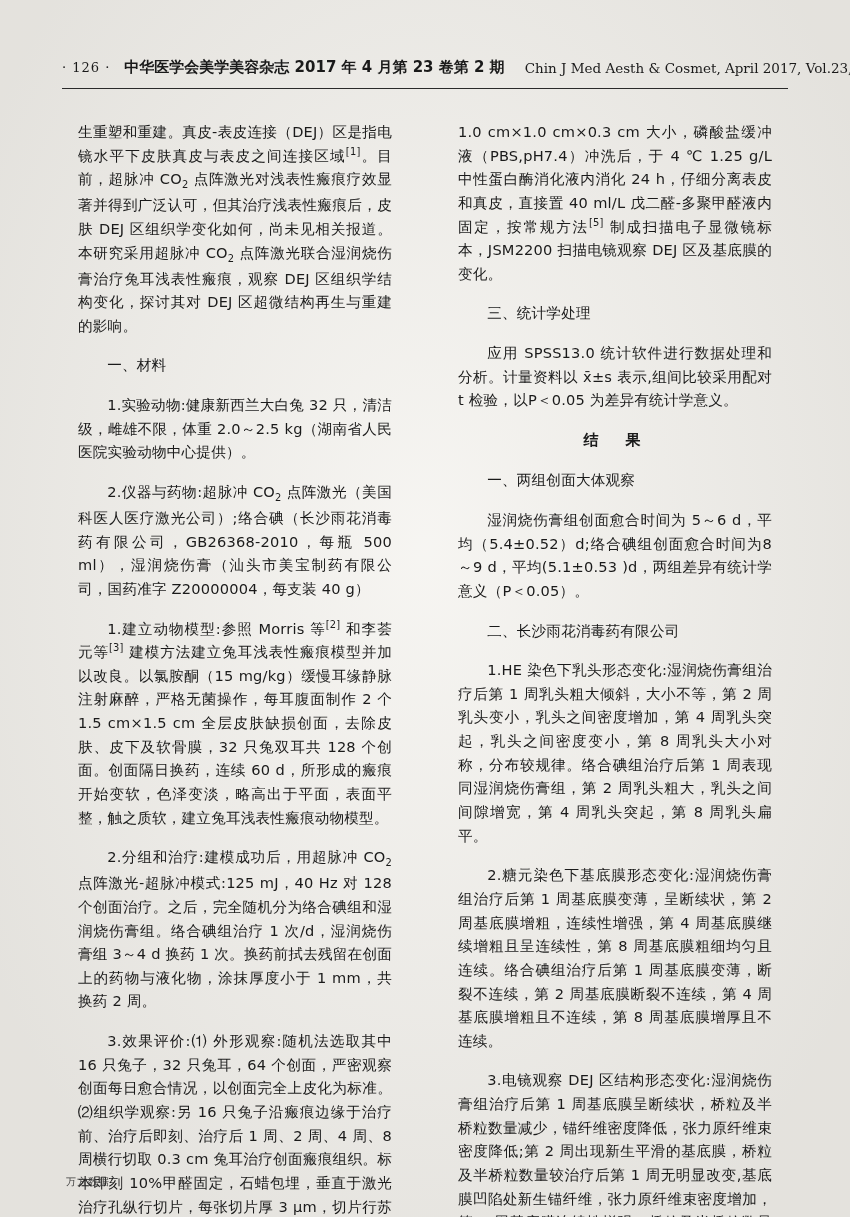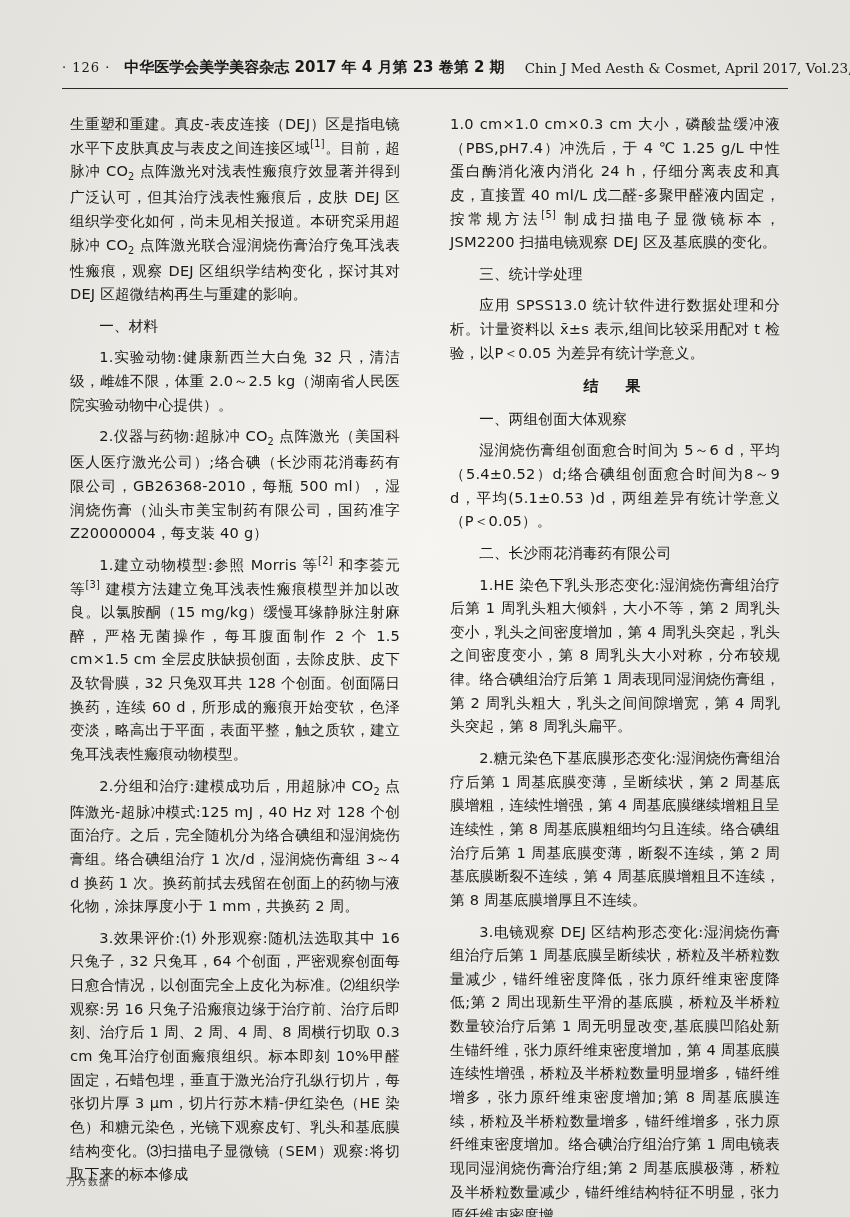--- a/index.html
+++ b/index.html
@@ -75,21 +75,21 @@
   }
   .col {
     width: 50%;
     font-size: 14.6px;
     line-height: 1.62;
     text-align: justify;
     font-family: "DejaVu Sans", sans-serif;
     letter-spacing: 0.2px;
   }
   .col p {
-    margin: 8px;
+    margin: 16px;
     text-indent: 2em;
   }
   .col p.noindent {
     text-indent: 0;
   }
   .secthead {
     text-align: center;
     font-weight: bold;
     margin: 10px 0 6px 0;
     letter-spacing: 6px;

